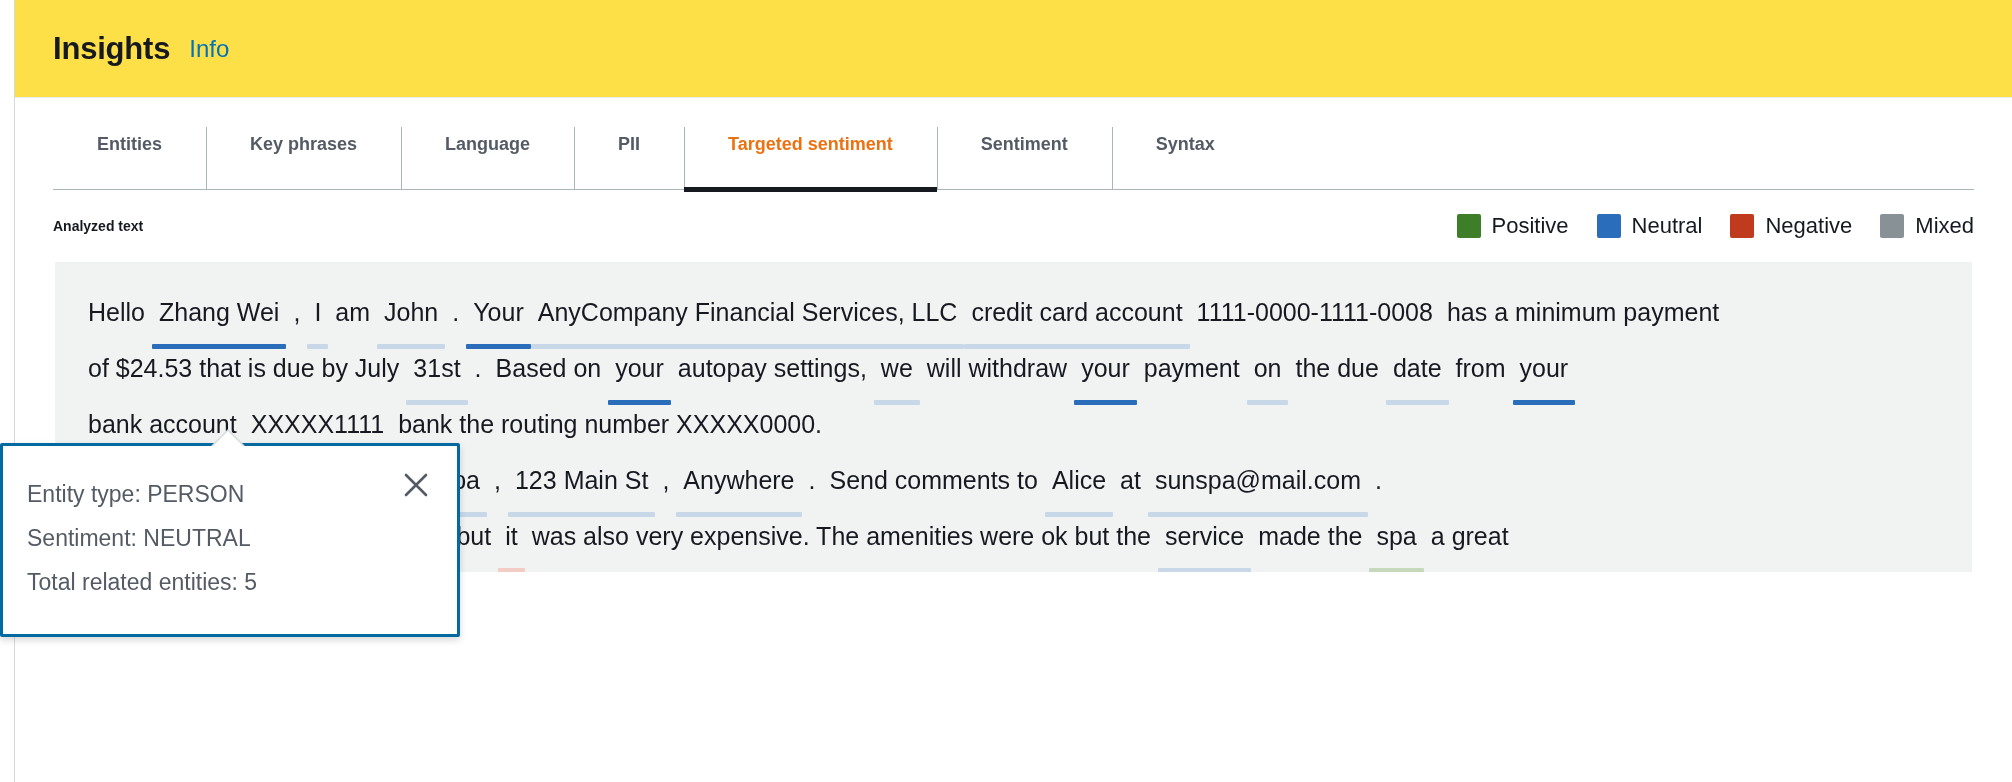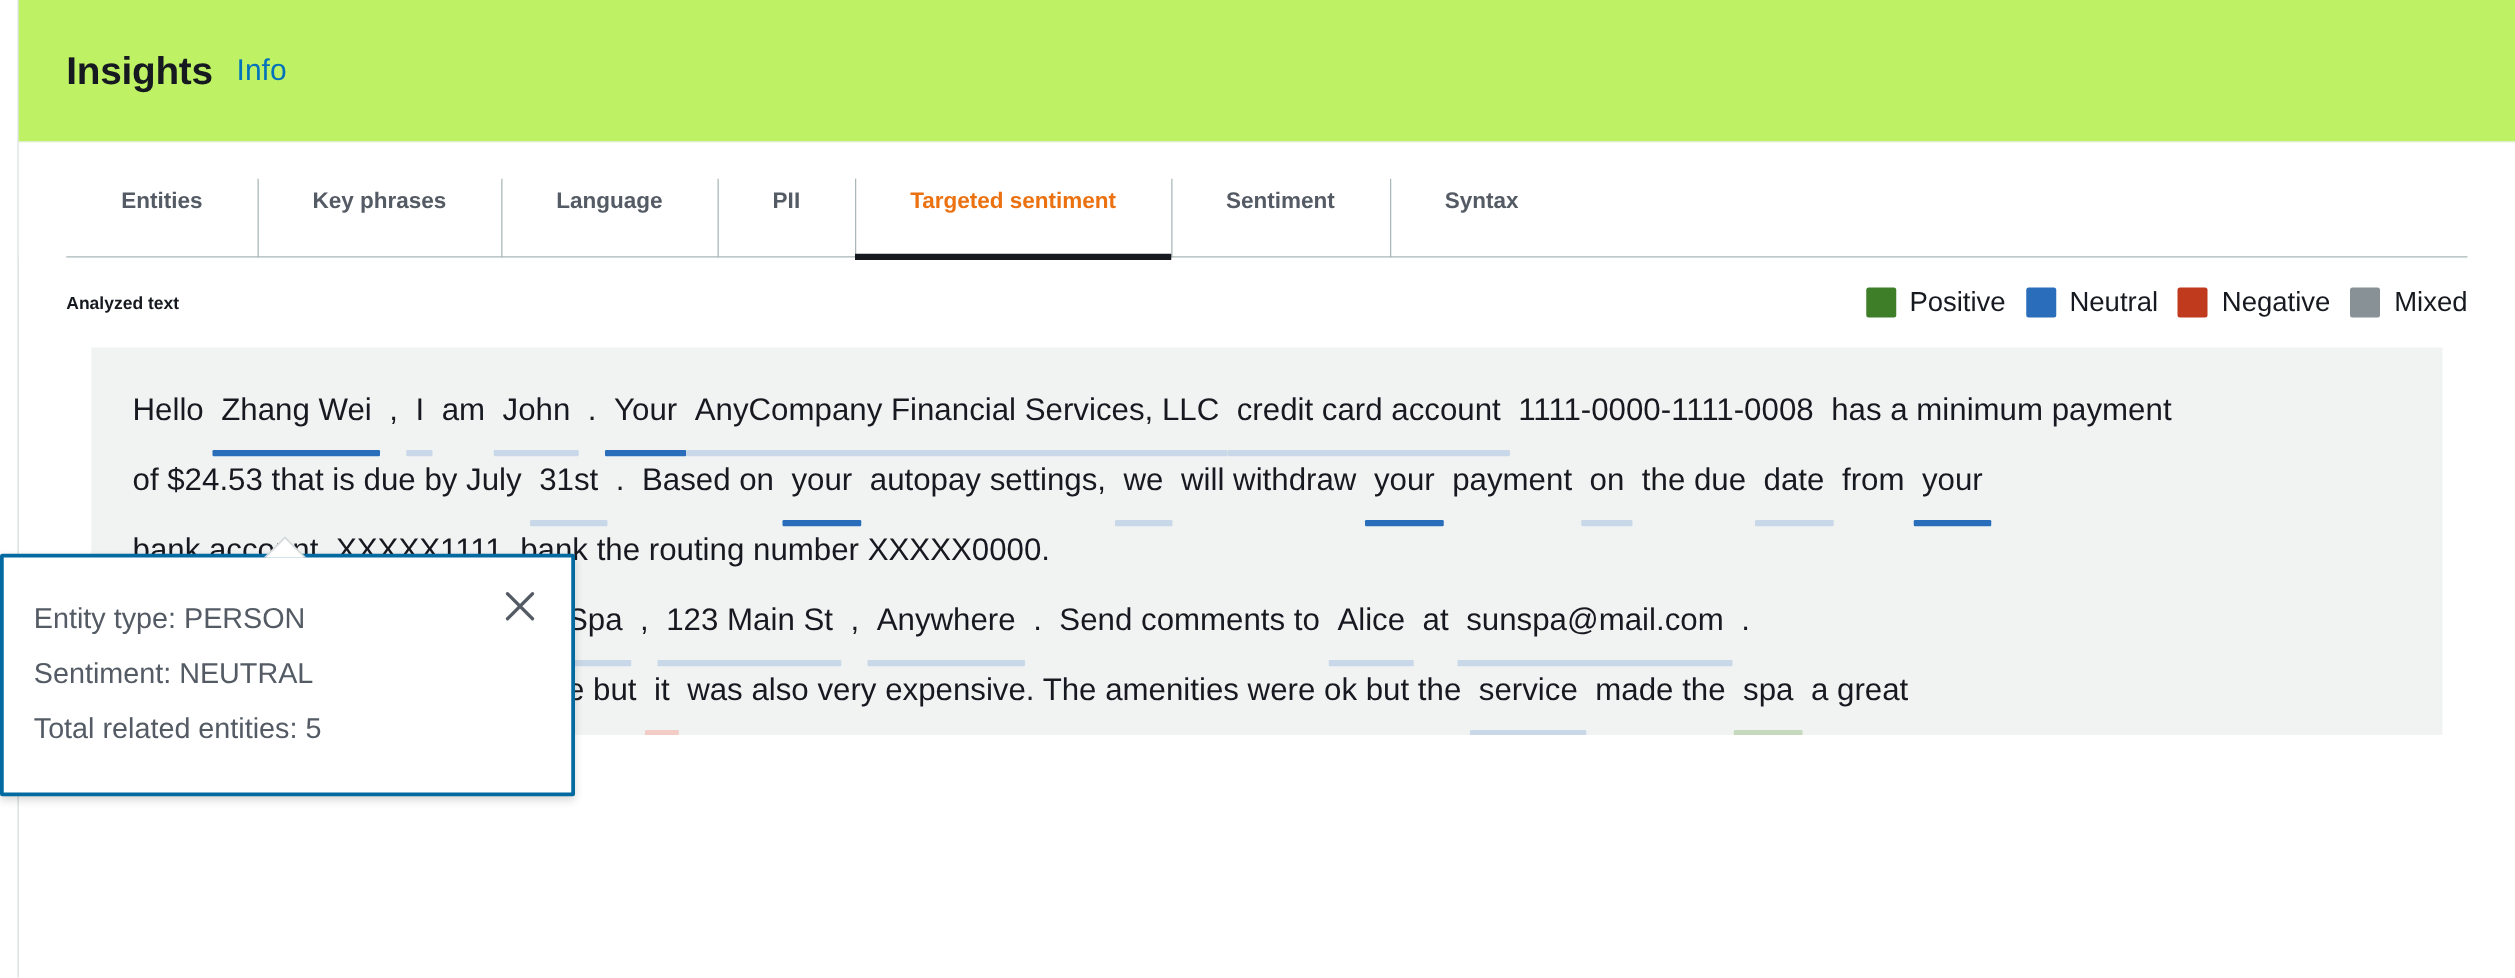--- a/index.html
+++ b/index.html
@@ -23,22 +23,22 @@
     top: 0px;
     width: 1998px;
     height: 782px;
     background: #ffffff;
     border-left: 1px solid #d5dbdb;
     box-sizing: border-box;
   }
 
   
   .panel-header {
-    height: 114px;
-    background: #bef264;
+    height: 98px;
+    background: #fde047;
     border-bottom: 1px solid #e9ebed;
     display: flex;
     align-items: center;
     padding-left: 38px;
     box-sizing: border-box;
   }
   .panel-title {
     font-size: 31px;
     font-weight: bold;
     color: #16191f;
@@ -121,40 +121,40 @@
     height: 72px;
   }
   .section-label {
     font-size: 14px;
     font-weight: bold;
     color: #16191f;
   }
   .legend {
     display: flex;
     align-items: center;
-    gap: 16px;
+    gap: 28px;
   }
   .legend-item {
     display: flex;
     align-items: center;
     font-size: 22px;
     color: #16191f;
   }
   .legend-swatch {
     width: 24px;
     height: 24px;
     border-radius: 2px;
     margin-right: 11px;
     display: inline-block;
   }
 
   
   .textbox {
     background: #f1f3f3;
-    margin: 0 58px;
+    margin: 0 40px;
     padding: 22px 26px 26px 26px;
     box-sizing: border-box;
     height: 310px;
     font-size: 25px;
     line-height: 56px;
     color: #16191f;
     position: relative;
     overflow: hidden;
   }
   .tok {

